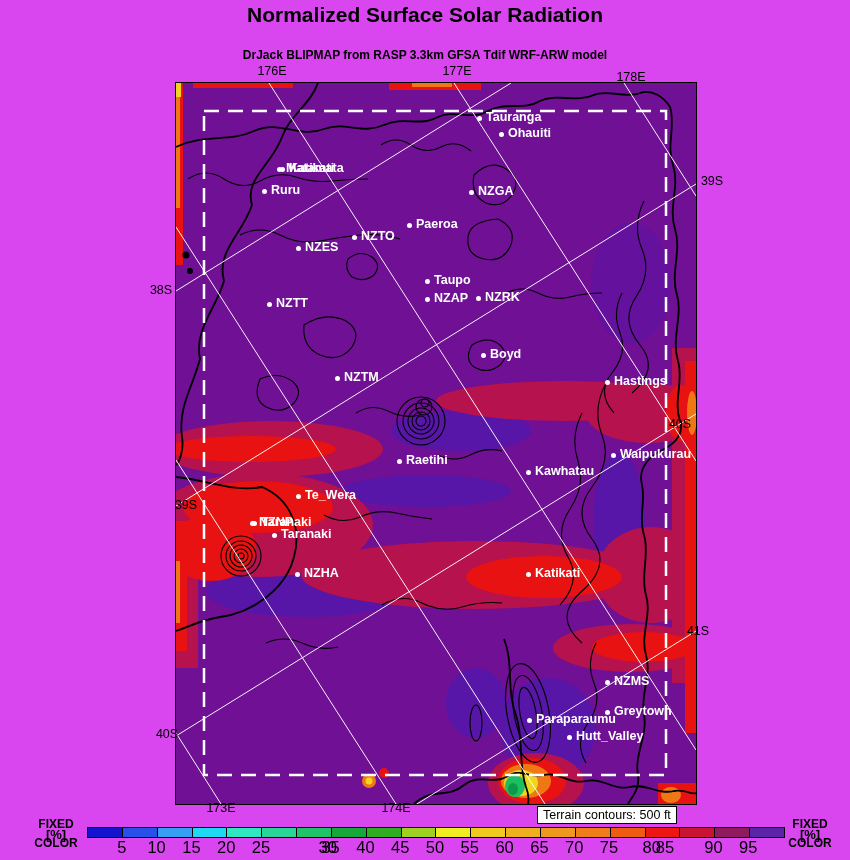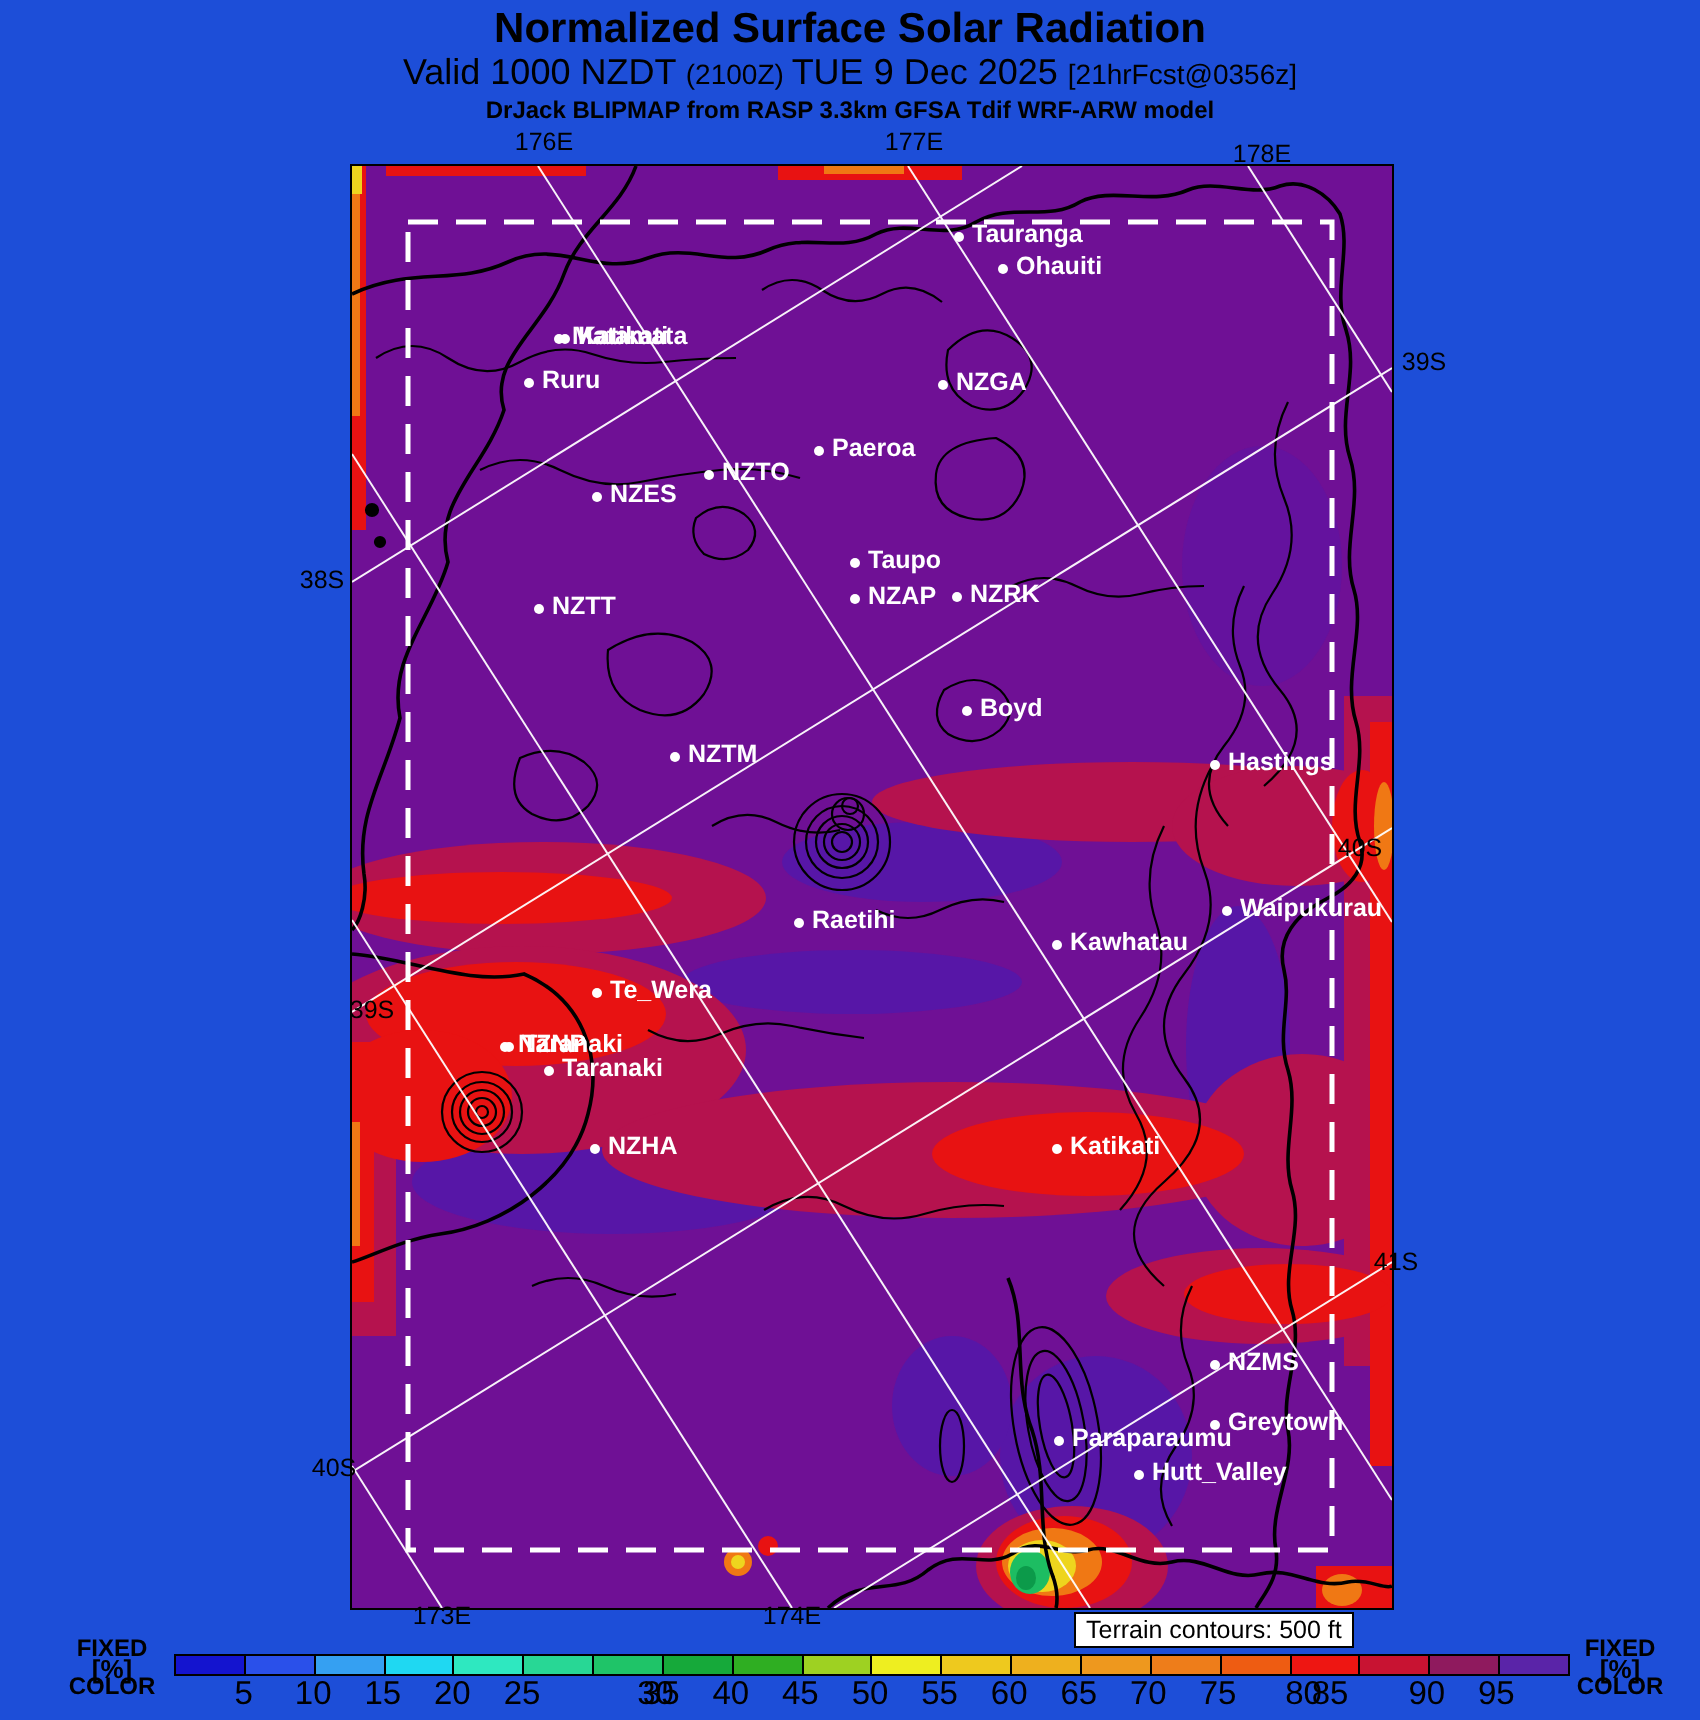--- a/index.html
+++ b/index.html
@@ -1,16 +1,16 @@
 <!DOCTYPE html>
 <html style="--map_purple: #6f1095; --indigo: #5518aa; --crimson: #b5124e; --red2: #e81212; --orange: #f07814; --yellow: #eed51e; --green: #1dbd62; --contour: #000000; --grid_line: #ffffff;"><head>
 <meta charset="utf-8">
 <style>
   html,body{margin:0;padding:0;background:#fff;}
-  #page{position:relative;width:850px;height:860px;background:#1d4ed8;overflow:hidden;
+  #page{position:relative;width:850px;height:860px;background:#d946ef;overflow:hidden;
         font-family:"Liberation Sans",sans-serif;color:#000;}
   
   .hline{position:absolute;left:0;width:100%;text-align:center;white-space:nowrap;}
   #title1{top:3px;font-size:21px;font-weight:bold;}
   #title2{top:26px;font-size:18px;}
   #title2 .small{font-size:14px;}
   #title3{top:48px;font-size:12px;font-weight:bold;}
   
   #map{position:absolute;left:175px;top:82px;width:520px;height:721px;border:1px solid #000;}
   #map svg{position:absolute;left:0;top:0;}
@@ -36,21 +36,20 @@
   #fixedR{left:784px;}
   #terrain-note{position:absolute;left:537px;top:806px;border:1px solid #000;background:#fff;
                 font-size:12.5px;padding:1px 5px;white-space:nowrap;}
 </style>
 </head>
 <body>
 
 <div id="page">
 
   <div id="title1" class="hline">Normalized Surface Solar Radiation</div>
-  <div id="title2" class="hline"><span>Valid 1000 NZDT </span><span class="small">(2100Z) </span><span>TUE 9 Dec 2025 </span><span class="small">[21hrFcst@0356z]</span></div>
   <div id="title3" class="hline">DrJack BLIPMAP from RASP 3.3km GFSA Tdif WRF-ARW model</div>
 
   <div id="map">
     <svg width="520" height="721" viewBox="0 0 721 721" preserveAspectRatio="none" style="width:520px;height:721px;" shape-rendering="auto">
     </svg>
     <svg width="520" height="721" viewBox="0 0 520 721">
 
       <rect width="520" height="721" fill="var(--map_purple)"></rect>
 
       <g fill="var(--indigo)" opacity="0.9">

